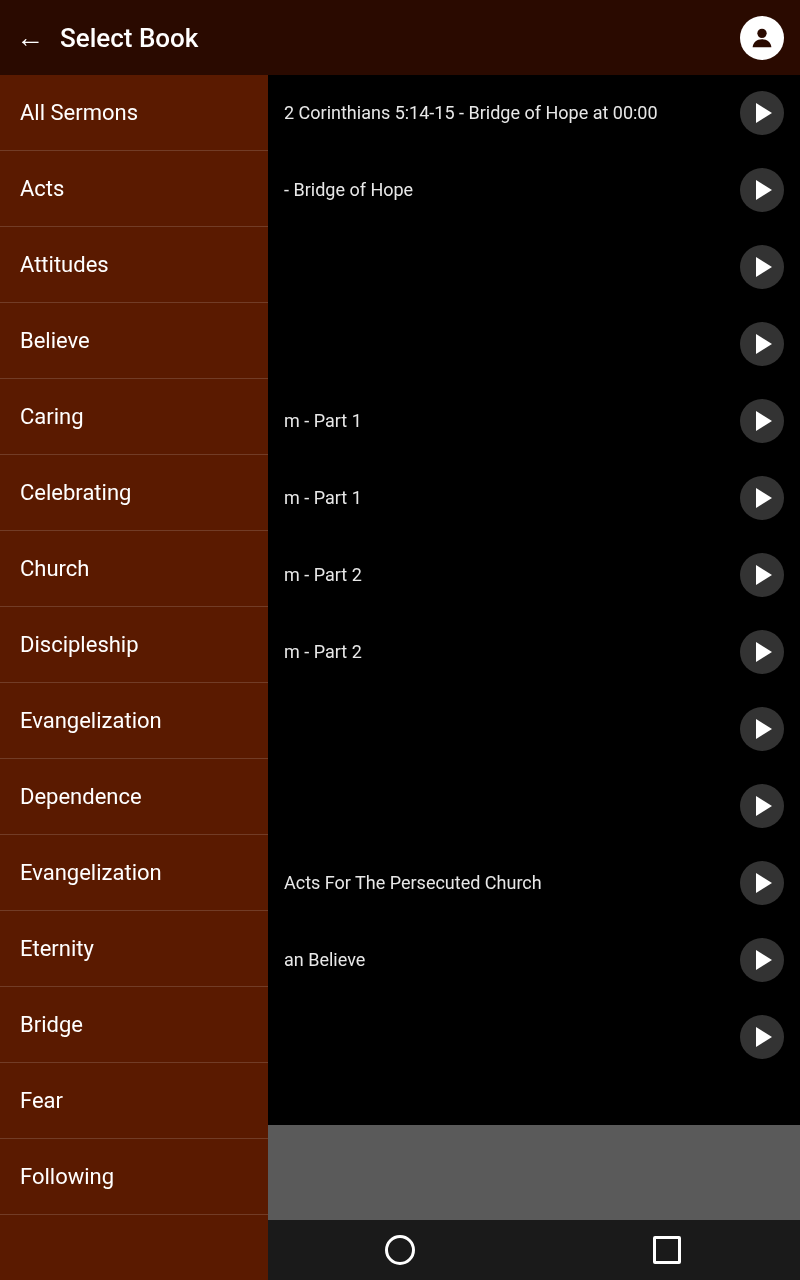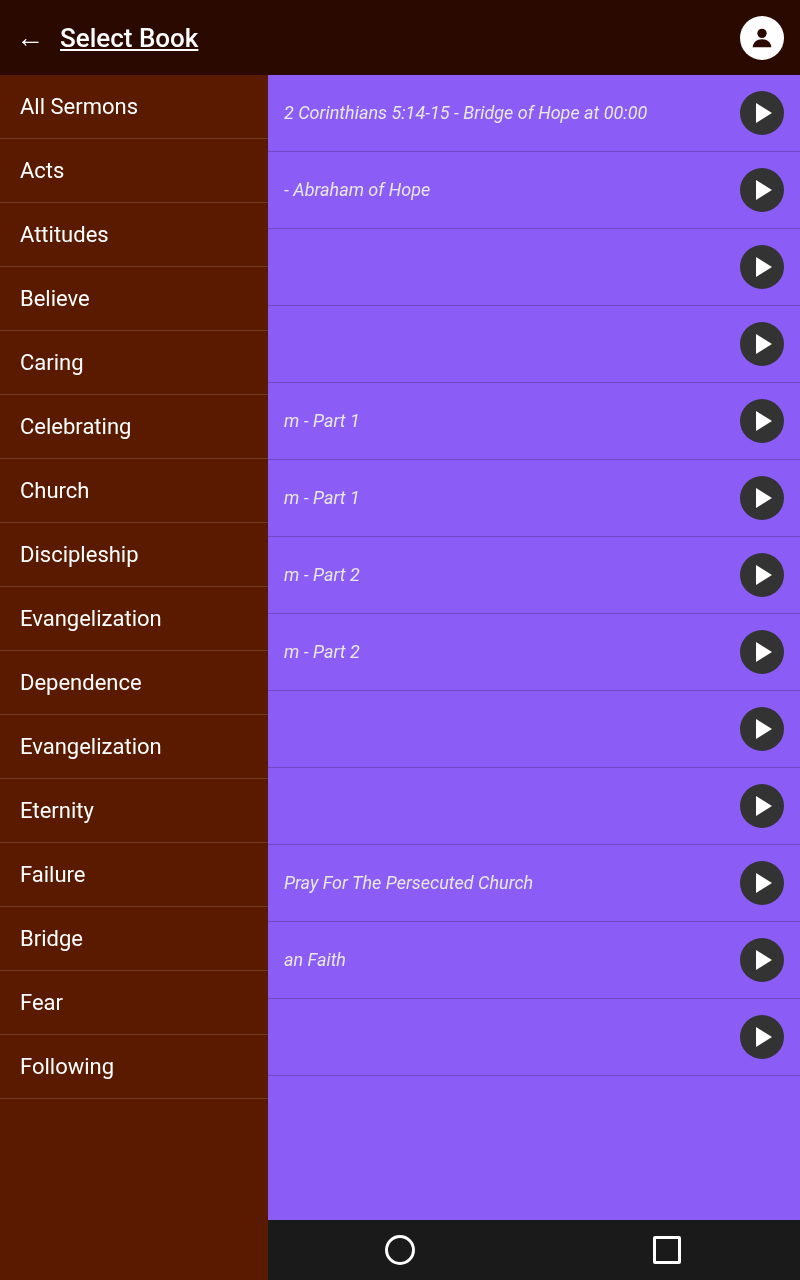--- a/index.html
+++ b/index.html
@@ -28,21 +28,20 @@
       font-size: 28px;
       cursor: pointer;
       margin-right: 16px;
       line-height: 1;
     }
     .top-title {
       color: white;
       font-size: 26px;
       font-weight: 500;
       flex: 1;
-      text-decoration: underline;
     }
     .profile-icon {
       width: 44px;
       height: 44px;
       border-radius: 50%;
       background: white;
       display: flex;
       align-items: center;
       justify-content: center;
       color: #2a0a00;
@@ -64,38 +63,37 @@
       background: #5a1a00;
       overflow-y: auto;
       flex-shrink: 0;
       z-index: 5;
     }
     .sidebar::-webkit-scrollbar { display: none; }
 
     .sidebar-item {
       display: flex;
       align-items: center;
-      height: 64px;
+      height: 76px;
       padding: 0 20px;
       border-bottom: 1px solid rgba(255,255,255,0.15);
       cursor: pointer;
     }
     .sidebar-item span {
       color: white;
       font-size: 22px;
       font-weight: 400;
     }
 
     
     .sermon-list {
       flex: 1;
-      height: 1205px;
-      background: #8b5cf6;
+      height: 1050px;
+      background: #000000;
       overflow-y: auto;
-      font-style: italic;
     }
     .sermon-list::-webkit-scrollbar { display: none; }
 
     .sermon-item {
       display: flex;
       align-items: center;
       min-height: 77px;
       padding: 12px 16px;
       border-bottom: 1px solid rgba(0,0,0,0.2);
       cursor: pointer;
@@ -223,40 +221,37 @@
     <div class="sidebar-item">
       <span>Dependence</span>
     </div>
     <div class="sidebar-item">
       <span>Evangelization</span>
     </div>
     <div class="sidebar-item">
       <span>Eternity</span>
     </div>
     <div class="sidebar-item">
-      <span>Failure</span>
-    </div>
-    <div class="sidebar-item">
       <span>Bridge</span>
     </div>
     <div class="sidebar-item">
       <span>Fear</span>
     </div>
     <div class="sidebar-item">
       <span>Following</span>
     </div>
   </div>
 
   <div class="sermon-list">
     <div class="sermon-item">
       <span class="sermon-text">2 Corinthians 5:14-15 - Bridge of Hope at 00:00</span>
       <div class="play-btn"></div>
     </div>
     <div class="sermon-item">
-      <span class="sermon-text">- Abraham of Hope</span>
+      <span class="sermon-text">- Bridge of Hope</span>
       <div class="play-btn"></div>
     </div>
     <div class="sermon-item">
       <span class="sermon-text"></span>
       <div class="play-btn"></div>
     </div>
     <div class="sermon-item">
       <span class="sermon-text"></span>
       <div class="play-btn"></div>
     </div>
@@ -278,25 +273,25 @@
     </div>
     <div class="sermon-item">
       <span class="sermon-text"></span>
       <div class="play-btn"></div>
     </div>
     <div class="sermon-item">
       <span class="sermon-text"></span>
       <div class="play-btn"></div>
     </div>
     <div class="sermon-item">
-      <span class="sermon-text">Pray For The Persecuted Church</span>
-      <div class="play-btn"></div>
-    </div>
-    <div class="sermon-item">
-      <span class="sermon-text">an Faith</span>
+      <span class="sermon-text">Acts For The Persecuted Church</span>
+      <div class="play-btn"></div>
+    </div>
+    <div class="sermon-item">
+      <span class="sermon-text">an Believe</span>
       <div class="play-btn"></div>
     </div>
     <div class="sermon-item">
       <span class="sermon-text"></span>
       <div class="play-btn"></div>
     </div>
   </div>
 
 </div>
 

